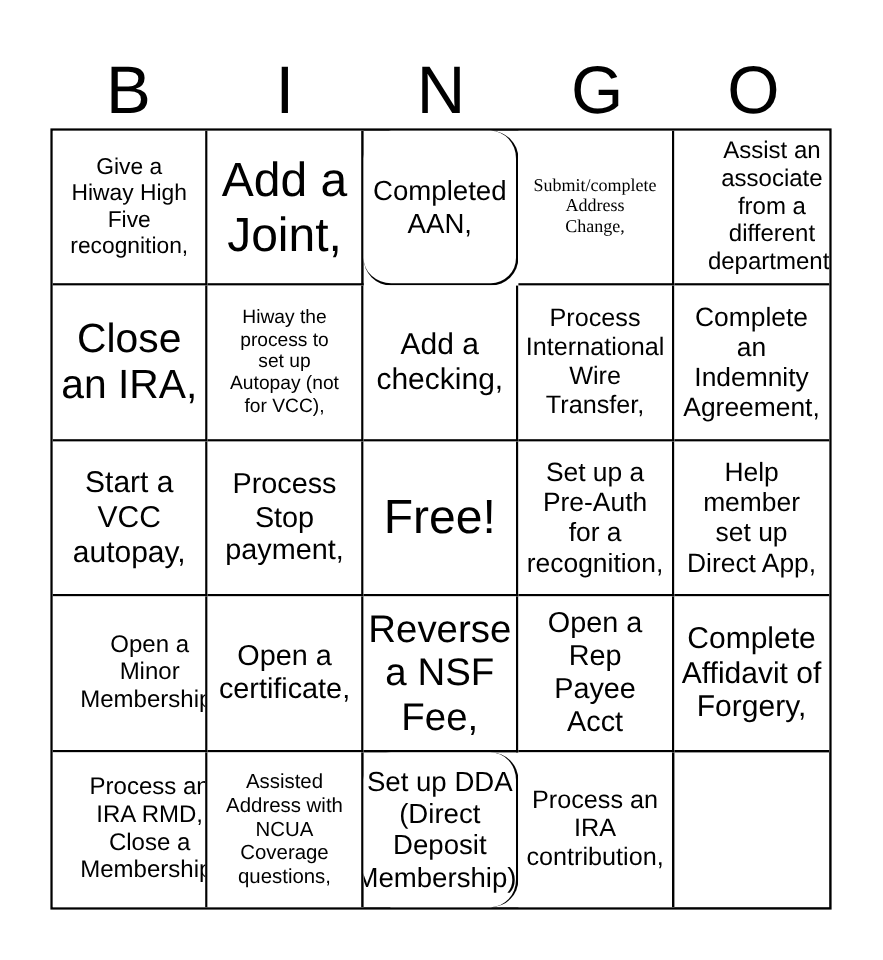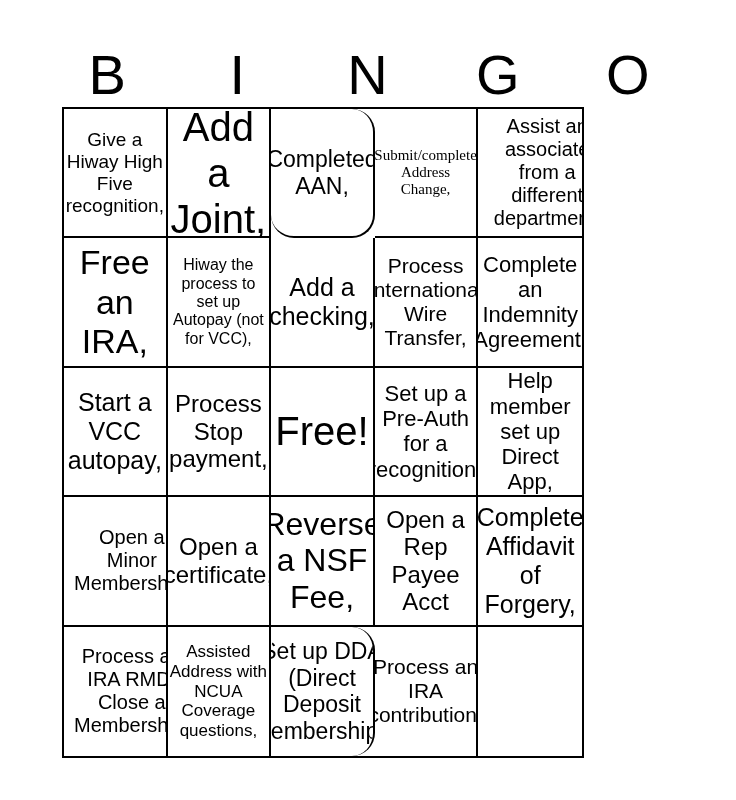--- a/index.html
+++ b/index.html
@@ -27,27 +27,26 @@
     font-size: 56px;
     line-height: 1;
     font-weight: 400;
     letter-spacing: 0;
   }
 
   
   .grid {
     position: absolute;
     left: 42px; top: 107px;
-    width: 522px; height: 651px;
+    width: 651px; height: 651px;
     display: grid;
     grid-template-columns: repeat(5, 1fr);
     grid-template-rows: repeat(5, 1fr);
     border: 2px solid #000000;
     background: #ffffff;
-    margin-left: 20px;
   }
   .cell {
     border-right: 2px solid #000000;
     border-bottom: 2px solid #000000;
     display: flex;
     align-items: center;
     justify-content: center;
     text-align: center;
     white-space: pre-line;
     line-height: 1.15;
@@ -99,21 +98,21 @@
 AAN,</div>
     <div class="cell fs15">Submit/complete
 Address
 Change,</div>
     <div class="cell fs20">Assist an
 associate
 from a
 different
 department,</div>
 
-    <div class="cell fs34">Free
+    <div class="cell fs34">Close
 an IRA,</div>
     <div class="cell fs16">Hiway the
 process to
 set up
 Autopay (not
 for VCC),</div>
     <div class="cell fs25">Add a
 checking,</div>
     <div class="cell fs21">Process
 International

